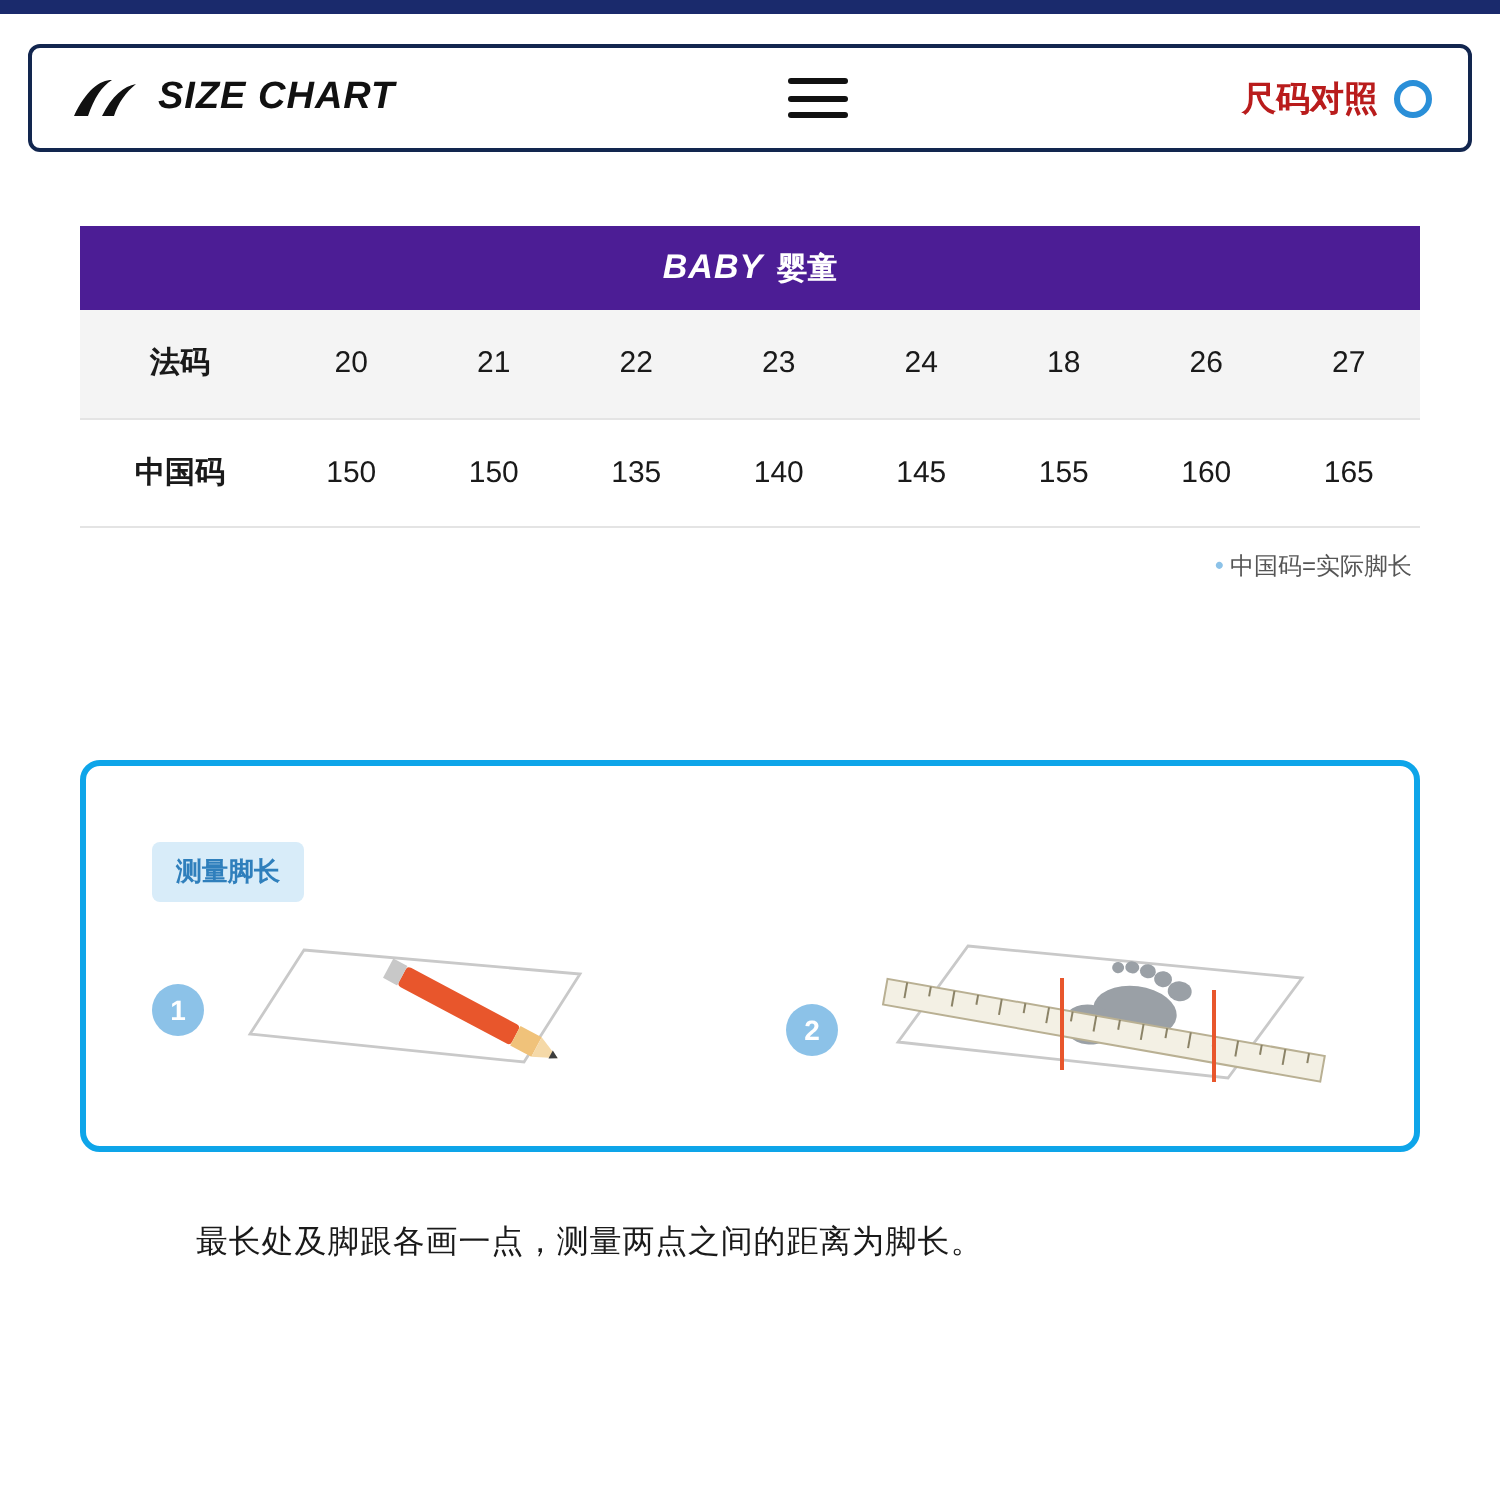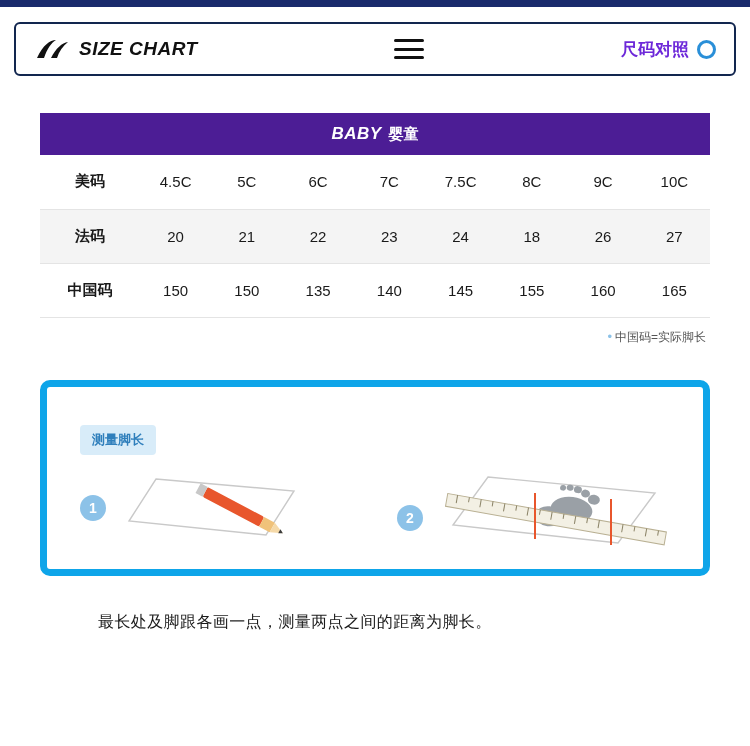--- a/index.html
+++ b/index.html
@@ -86,21 +86,21 @@
   }
   .header-right {
     flex: 0 0 auto;
     display: flex;
     align-items: center;
     padding-right: 18px;
   }
   .header-right-text {
     font-size: 17px;
     font-weight: bold;
-    color: #6d28d9;
+    color: #b91c1c;
     margin-right: 8px;
   }
   .circle-icon {
     width: 19px;
     height: 19px;
     border-radius: 50%;
     border: 3px solid #2a8fd8;
     box-sizing: border-box;
     display: inline-block;
   }
@@ -168,21 +168,21 @@
   }
 
   
   .measure-box {
     position: absolute;
     top: 380px;
     left: 40px;
     width: 670px;
     height: 196px;
     box-sizing: border-box;
-    border: 7px solid #0ea5e9;
+    border: 3px solid #0ea5e9;
     border-radius: 10px;
     background: #ffffff;
   }
   .measure-tag {
     position: absolute;
     top: 38px;
     left: 33px;
     background: #d8ecf9;
     color: #2f7fbc;
     font-size: 13px;
@@ -254,31 +254,20 @@
     </div>
   </div>
 
   <div class="table-wrap">
     <div class="table-title">
       <span class="en">BABY</span>
       <span class="cn">婴童</span>
     </div>
     <table class="size-table">
       <tbody>
-        <tr>
-          <td class="rowhead">美码</td>
-          <td>4.5C</td>
-          <td>5C</td>
-          <td>6C</td>
-          <td>7C</td>
-          <td>7.5C</td>
-          <td>8C</td>
-          <td>9C</td>
-          <td>10C</td>
-        </tr>
         <tr class="shade">
           <td class="rowhead">法码</td>
           <td>20</td>
           <td>21</td>
           <td>22</td>
           <td>23</td>
           <td>24</td>
           <td>18</td>
           <td>26</td>
           <td>27</td>

